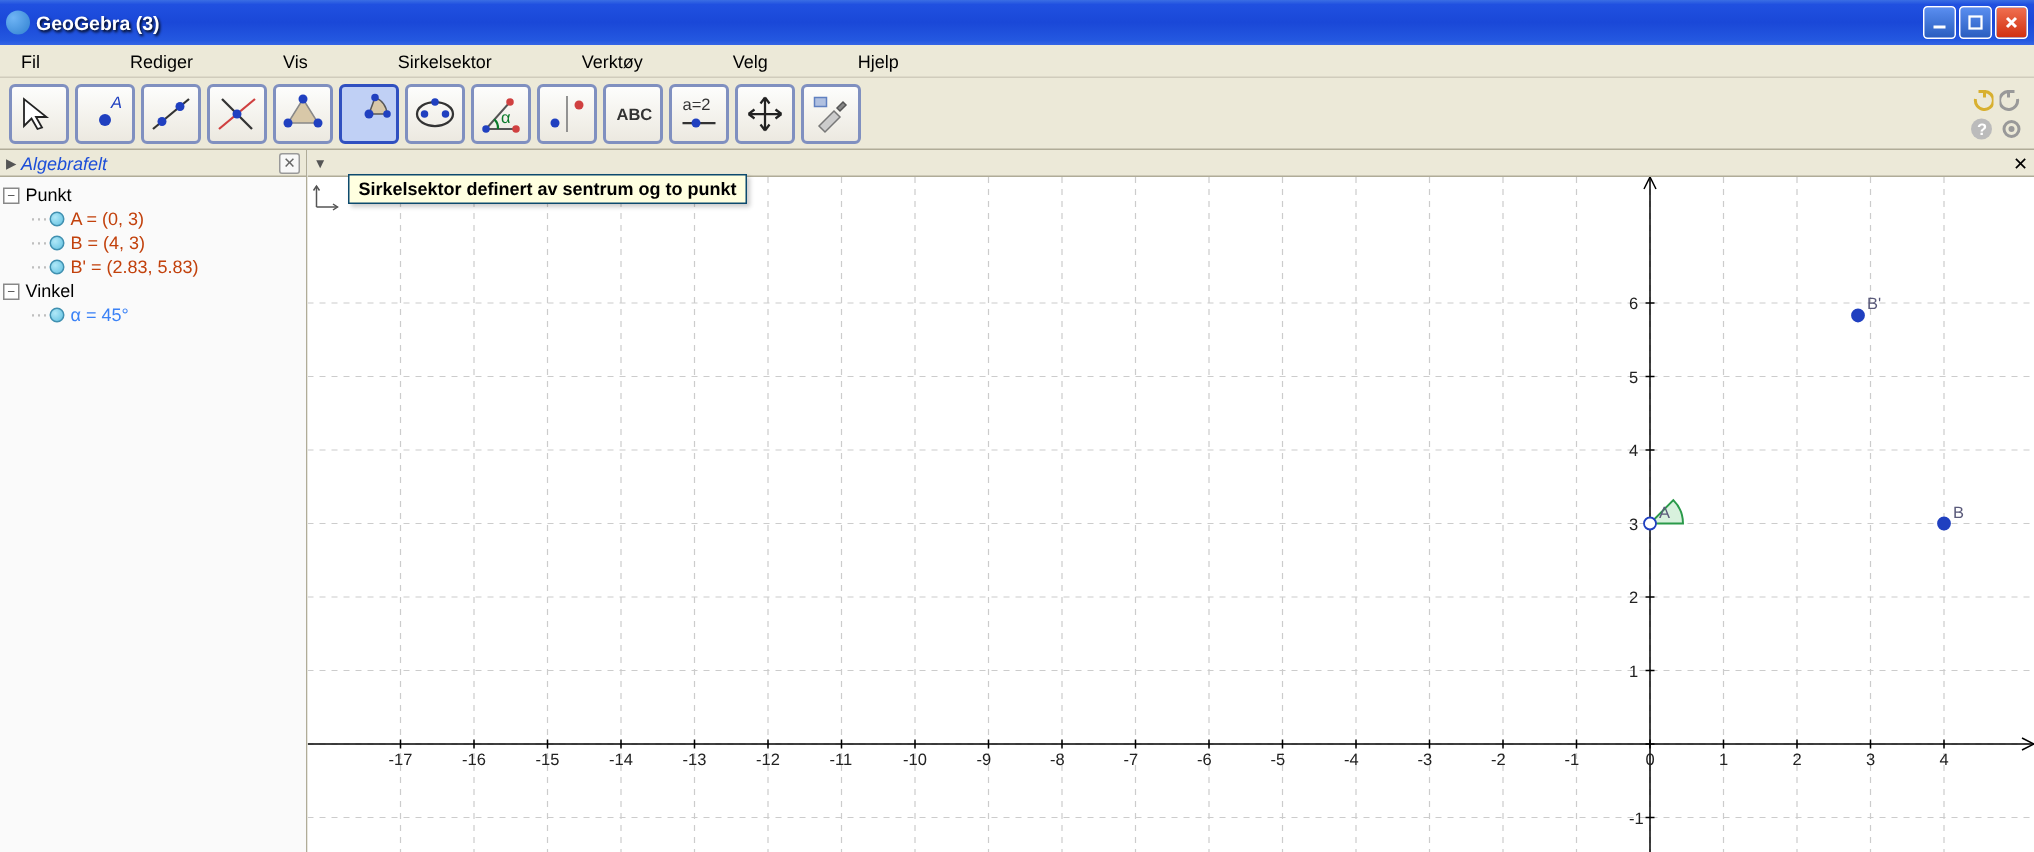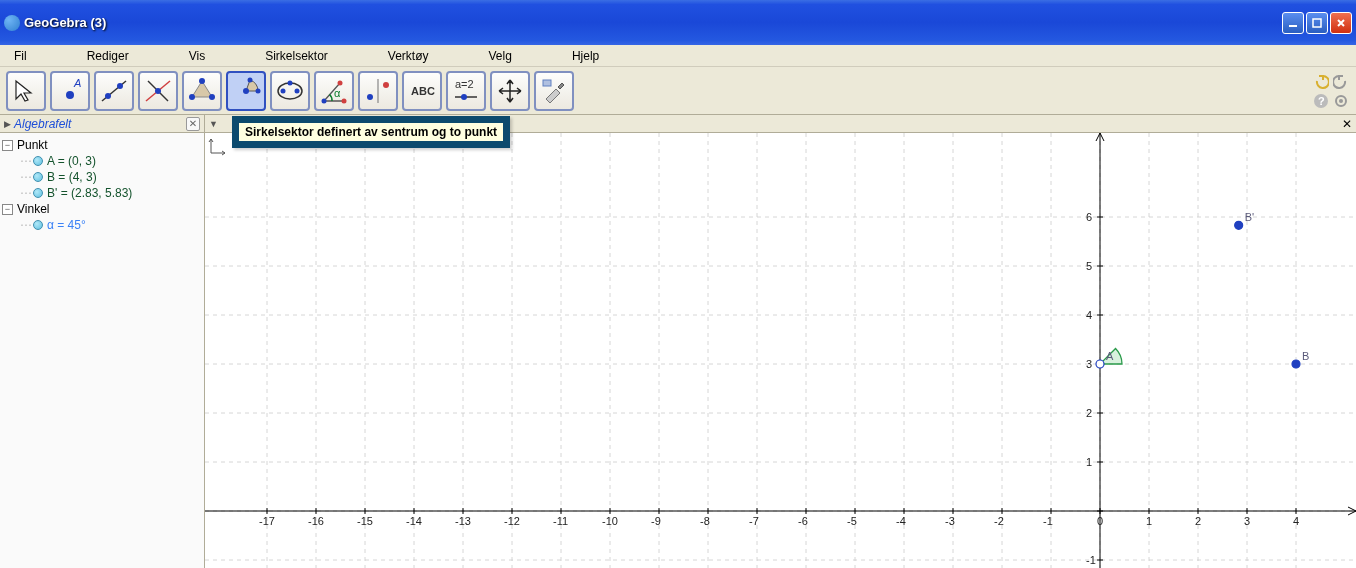--- a/index.html
+++ b/index.html
@@ -1,19 +1,19 @@
 <!DOCTYPE html>
 <html><head>
 <meta charset="utf-8">
 <style>
 * { box-sizing: border-box; margin: 0; padding: 0; }
 body { font-family: Arial, sans-serif; font-size: 12px; background: #ece9d8; width: 1356px; height: 568px; overflow: hidden; }
 
 .titlebar {
-  height: 45px;
+  height: 30px;
   background: linear-gradient(to bottom, #3a6ee4, #2050e0 10%, #1a48d8 50%, #2458e0 90%, #3565e5);
   display: flex;
   align-items: center;
   padding: 0 4px;
   color: white;
   justify-content: center;
 }
 .titlebar-icon {
   width: 16px; height: 16px; margin-right: 4px;
   background: radial-gradient(circle at 30% 30%, #6fb5f5, #3080d0);
@@ -68,35 +68,35 @@
   display: flex; align-items: center; justify-content: center;
   font-size: 10px; color: #666; background:#f8f8f8;
 }
 
 .tree { padding: 4px 2px; font-size: 12px; }
 .tree-cat { display: flex; align-items: center; padding: 1px 0; }
 .tree-cat .exp { width: 11px; height: 11px; border: 1px solid #888; background:#fff; display:flex; align-items:center; justify-content:center; font-size:9px; color:#555; margin-right: 4px;}
 .tree-item { display:flex; align-items:center; padding: 1px 0 1px 18px; }
 .tree-item .dots { color:#bbb; margin-right:2px; letter-spacing:-1px;}
 .tree-item .bullet { width:10px; height:10px; border-radius:50%; background: radial-gradient(circle at 35% 35%, #b0e8f8, #60c0e0); border:1px solid #4090b0; margin-right:4px;}
-.tree-item .label { color: #14532d; }
+.tree-item .label { color: #c2410c; }
 .tree-item .label.angle { color: #3b82f6; }
 
 .graphics-panel { flex: 1; position: relative; background: #fff; overflow:hidden; }
 .gp-header {
   height: 18px; background: #ece9d8; border-bottom: 1px solid #b0ac98;
   display: flex; align-items: center; padding: 0 4px;
 }
 .gp-header .arrow { width:10px; color:#555; font-size:9px;}
 .gp-header .spacer { flex:1; }
 .gp-canvas { position:absolute; top:18px; left:0; right:0; bottom:0; }
 
 .tooltip {
   position: absolute; left: 232px; top: 116px;
-  background: #ffffe0; border: 7px solid #0c4a6e;
+  background: #ffffe0; border: 1px solid #0c4a6e;
   padding: 2px 6px; font-size: 12px; z-index: 100;
   box-shadow: 2px 2px 3px rgba(0,0,0,0.2);
 }
 .tooltip .tline1 { font-weight: bold; }
 
 svg text { font-family: Arial; font-size: 11px; }
 </style>
 </head>
 <body>
 

